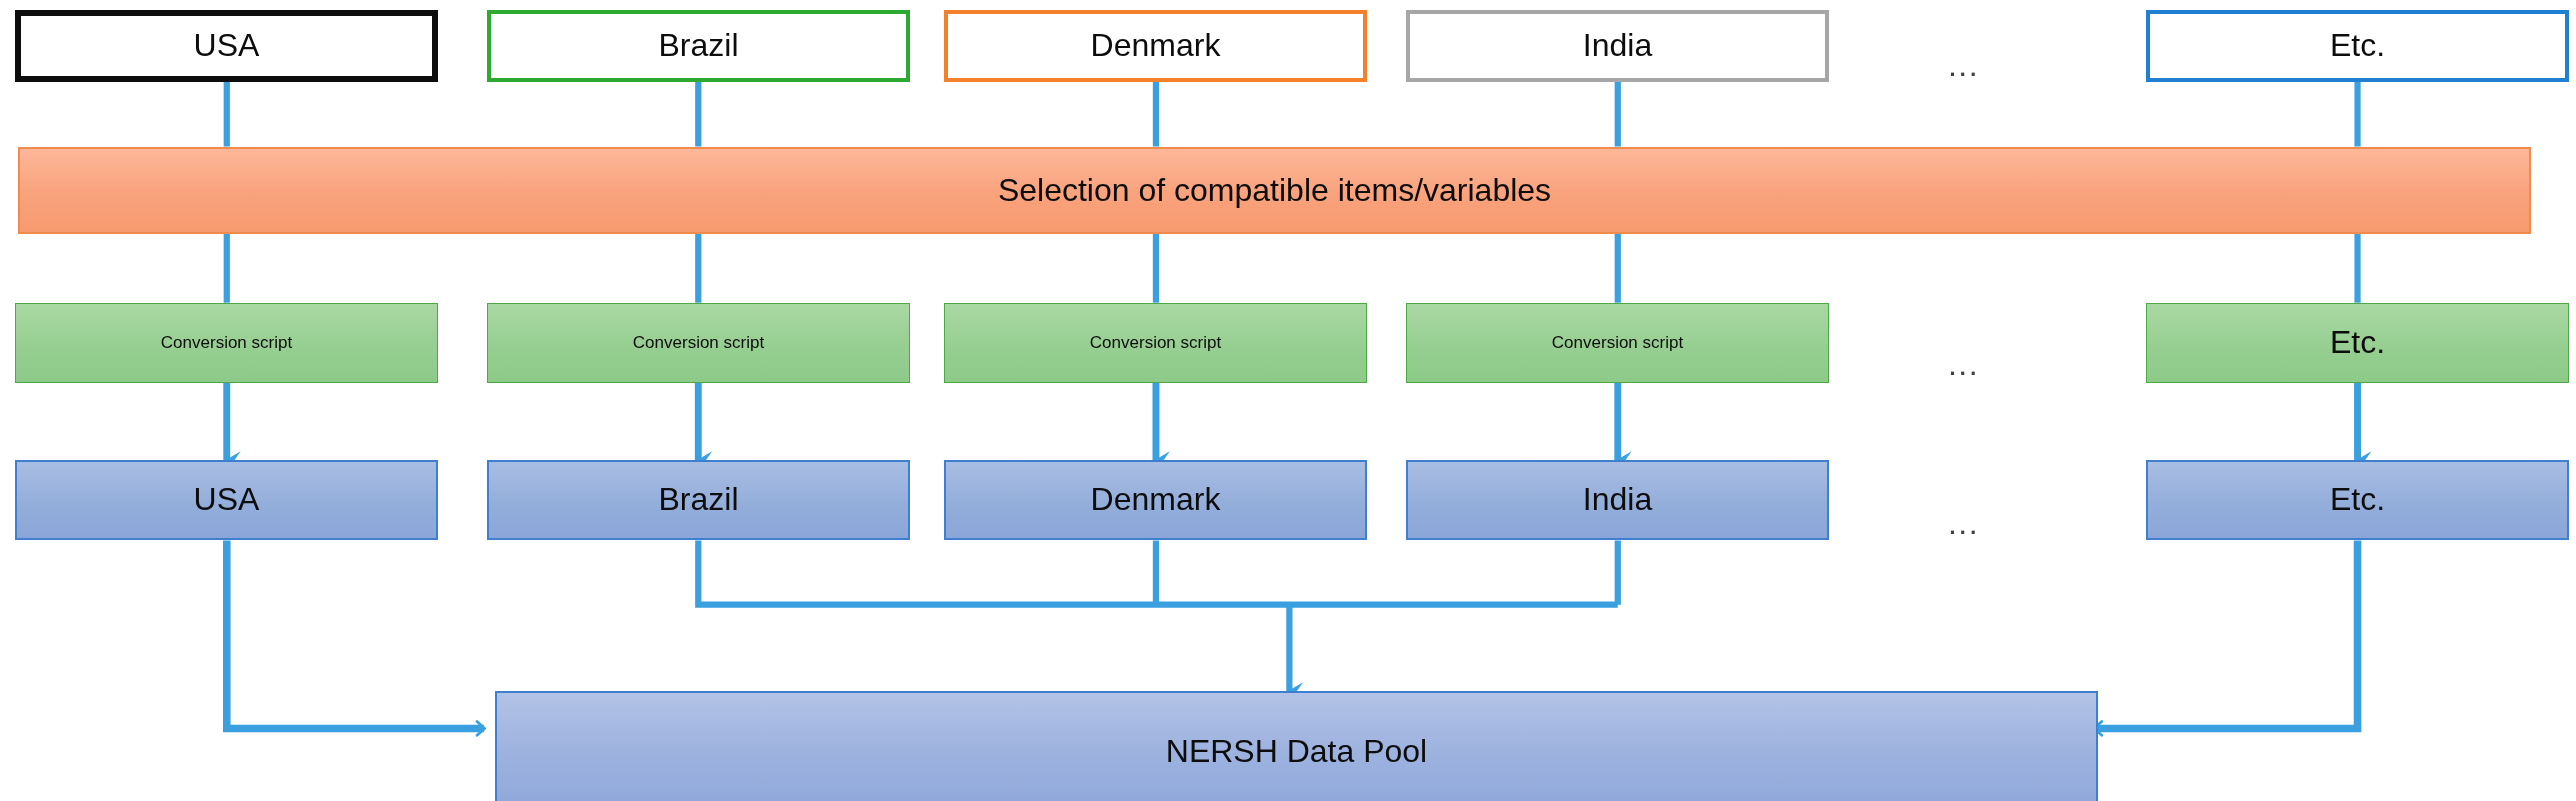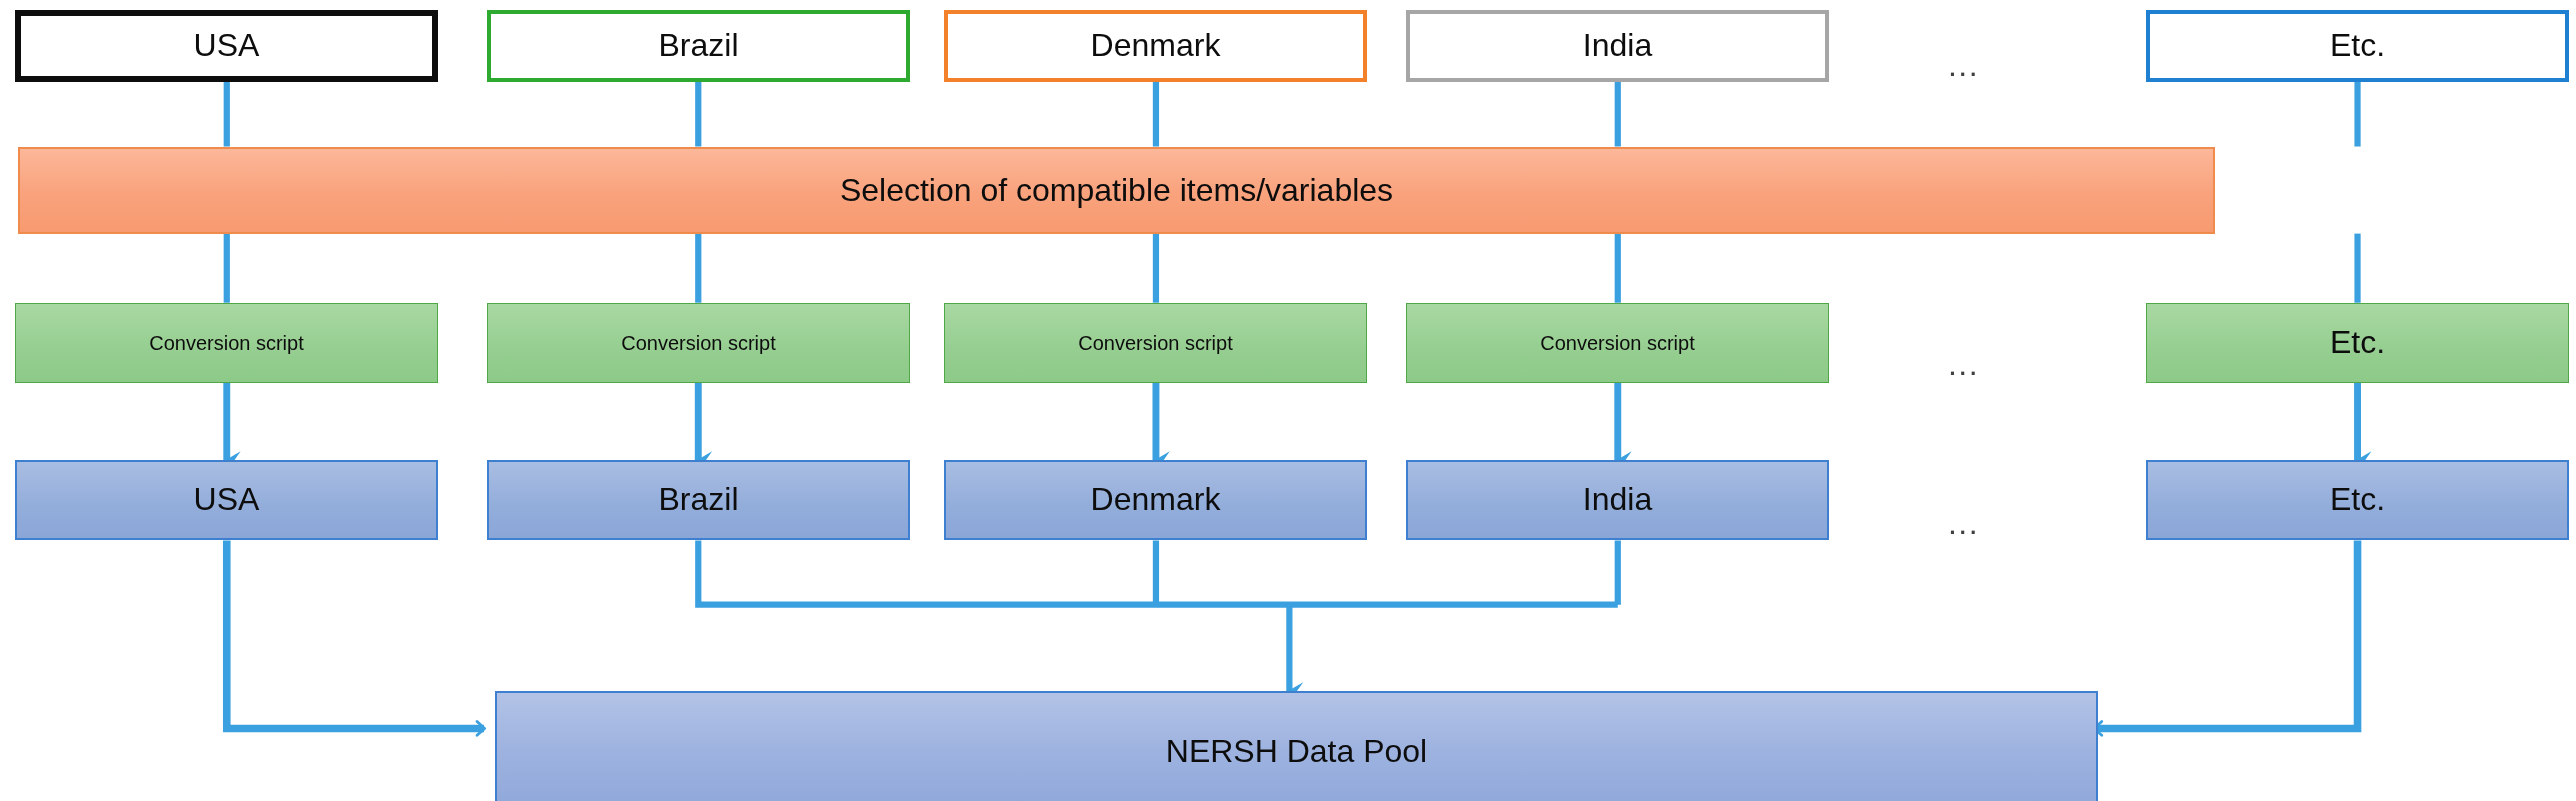--- a/index.html
+++ b/index.html
@@ -9,21 +9,21 @@
   .nodebox{position:absolute;box-sizing:border-box;display:flex;align-items:center;justify-content:center;text-align:center;}
   .nodebox span{display:block;line-height:1.1;color:#0d0d0d;}
   
   .src{background:#ffffff;border-style:solid;}
   .src span{font-size:32px;}
   
   .selbar{background:linear-gradient(180deg,#fcb799 0%,#f9a27c 55%,#f79a70 100%);border:2.1px solid #f08b4e;}
   .selbar span{font-size:32px;}
   
   .conv{background:linear-gradient(180deg,#a9d8a2 0%,#95ce90 60%,#8dca88 100%);border:1.4px solid #4ea845;}
-  .conv span{font-size:20px;}
+  .conv span{font-size:17px;}
   .conv.big span{font-size:32px;}
   
   .blue{background:linear-gradient(180deg,#a8bde2 0%,#94aedb 55%,#8aa6d8 100%);border:2.1px solid #3f7fd0;}
   .blue span{font-size:32px;}
   
   .pool{background:linear-gradient(180deg,#b2c3e6 0%,#9db2df 50%,#8fa8da 100%);border:2.8px solid #3f7fd0;}
   .pool span{font-size:32px;}
   .ellipsis{position:absolute;color:#3f3f3f;font-size:32px;line-height:1;letter-spacing:1.4px;
             display:flex;align-items:flex-end;justify-content:center;}
 </style>
@@ -88,21 +88,21 @@
   <div class="nodebox src" style="left:1406px;top:9.7px;width:423px;height:72px;border-width:4.1px;border-color:#a6a6a6;">
     <span>India</span>
   </div>
   <div class="ellipsis" style="left:1908px;top:40px;width:111px;height:41px;">
     <span>...</span>
   </div>
   <div class="nodebox src" style="left:2146px;top:9.7px;width:423px;height:72px;border-width:4.1px;border-color:#1f7fd0;">
     <span>Etc.</span>
   </div>
 
-  <div class="nodebox selbar" style="left:18px;top:147px;width:2197px;height:87px;">
+  <div class="nodebox selbar" style="left:18px;top:147px;width:2513px;height:87px;">
     <span>Selection of compatible items/variables</span>
   </div>
 
   <div class="nodebox conv" style="left:15px;top:303px;width:423px;height:80px;">
     <span>Conversion script</span>
   </div>
   <div class="nodebox conv" style="left:487px;top:303px;width:423px;height:80px;">
     <span>Conversion script</span>
   </div>
   <div class="nodebox conv" style="left:944px;top:303px;width:423px;height:80px;">

